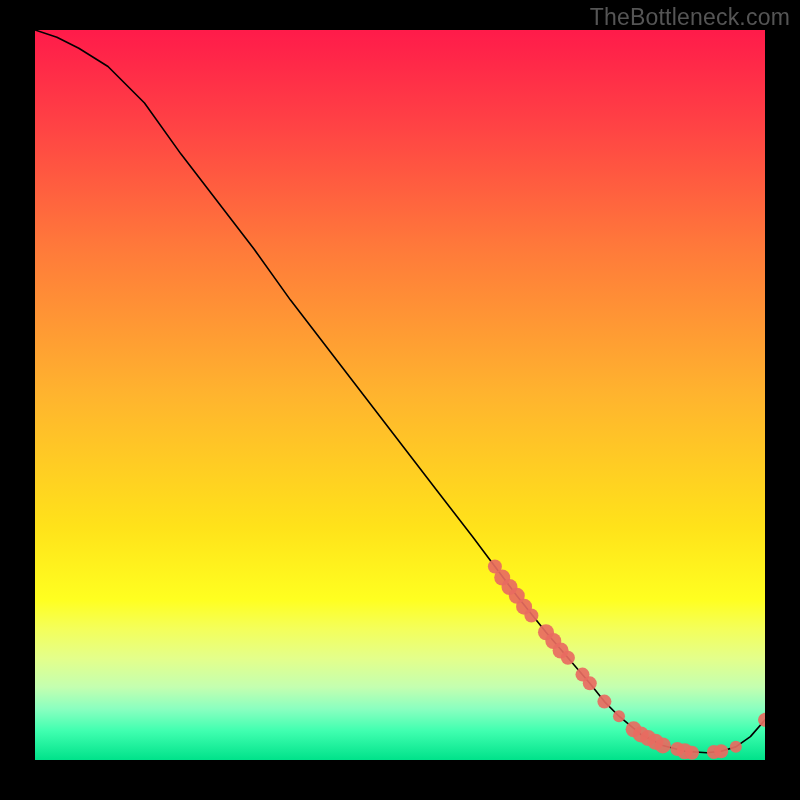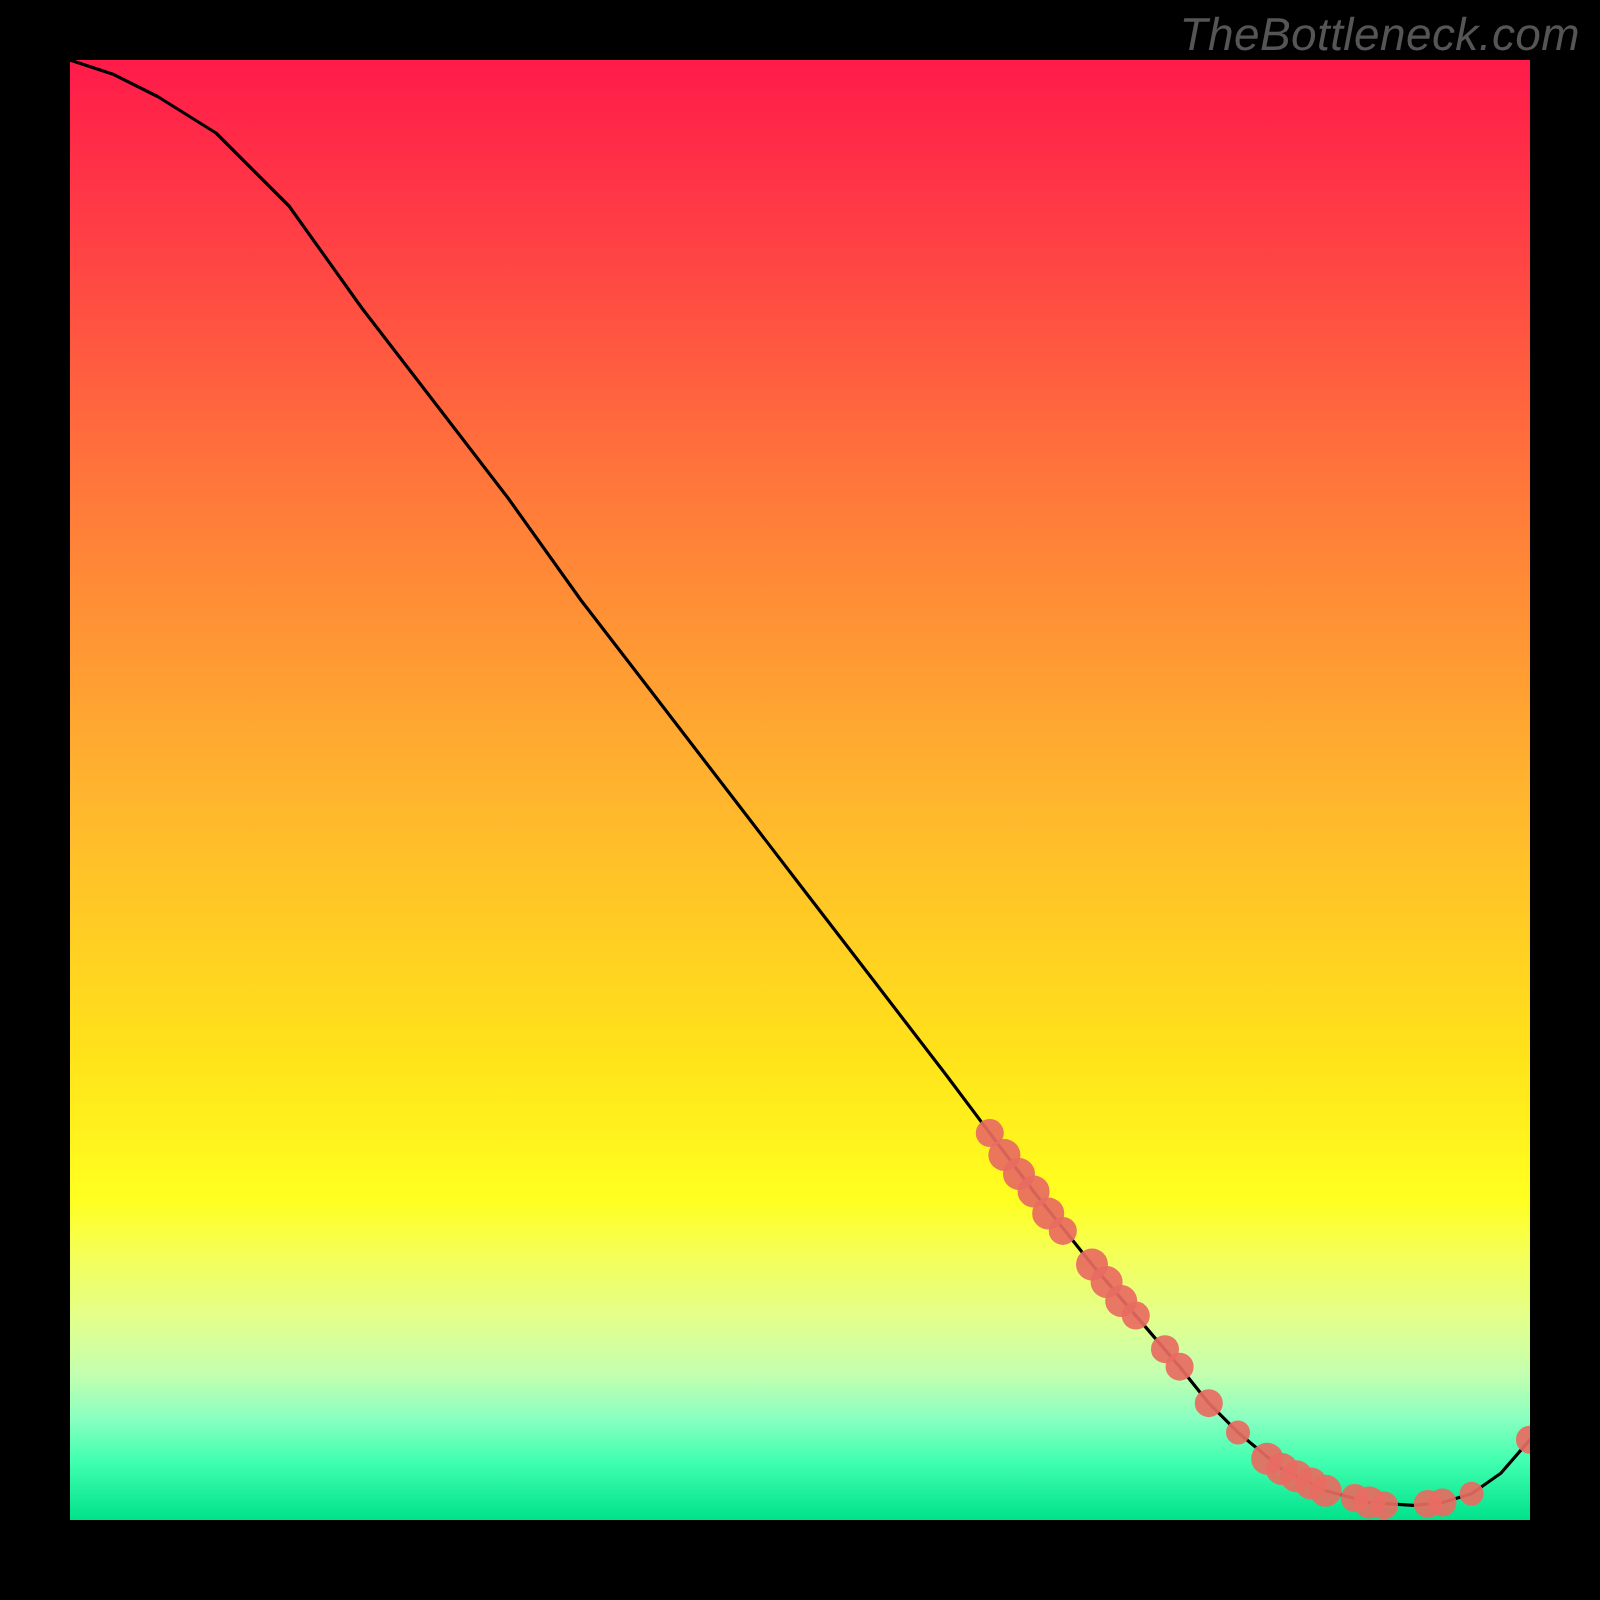--- a/index.html
+++ b/index.html
@@ -20,21 +20,20 @@
   .watermark {
     position: absolute;
     top: 4px;
     right: 10px;
     color: #555;
     font-size: 23px;
     font-weight: 500;
     letter-spacing: 0.2px;
     pointer-events: none;
     z-index: 5;
-    font-style: italic;
   }
   .plot-area {
     position: absolute;
     left: 35px;
     top: 30px;
     width: 730px;
     height: 735px;
   }
   .heat-bg {
     position: absolute;

